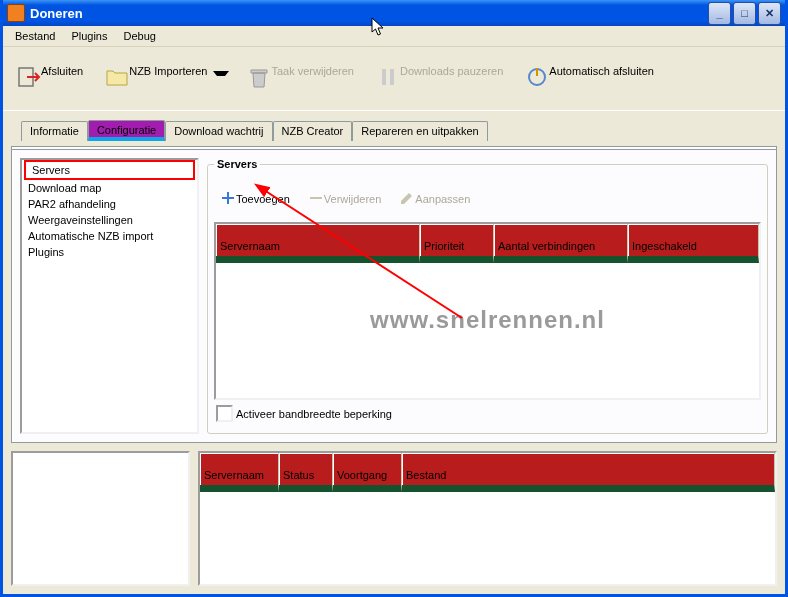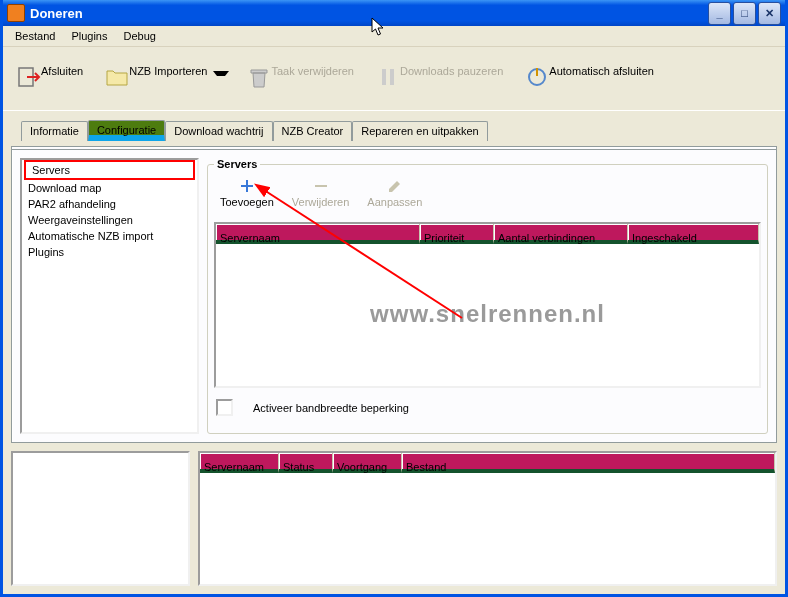--- a/index.html
+++ b/index.html
@@ -12,38 +12,38 @@
 .menu-item{padding:2px 8px;cursor:default}
 .toolbar{height:55px;display:flex;align-items:center;padding:4px 8px;gap:10px;border-bottom:1px solid #fff}
 .tool-btn{display:flex;flex-direction:row;align-items:flex-start;justify-content:center;min-width:60px;padding:2px 6px;cursor:pointer}
 .tool-btn.disabled{color:#aca899}
 .tool-icon{width:24px;height:24px;margin-bottom:3px}
 .dropdown-arrow{width:8px;height:8px;margin:8px 2px 0 0;border-left:4px solid transparent;border-right:4px solid transparent;border-top:5px solid #000}
 .content{flex:1;display:flex;flex-direction:column;padding:8px;gap:8px;overflow:hidden}
 .tab-wrap{flex:1;border:1px solid #919b9c;background:#fcfcfe;display:flex;flex-direction:column;box-shadow:inset 1px 1px #fff}
 .tab-headers{height:20px;display:flex;margin:-1px 0 0 10px;position:relative}
 .tab{padding:3px 8px 2px;border:1px solid #919b9c;border-bottom:none;background:#ece9d8;margin-right:0;cursor:pointer;font-size:11px;position:relative;top:3px;border-radius:2px 2px 0 0}
-.tab.active{background:#4d7c0f;top:2px;z-index:2;border-bottom:6px solid #0ea5e9;margin-bottom:-1px}
+.tab.active{background:#a21caf;top:2px;z-index:2;border-bottom:4px solid #0ea5e9;margin-bottom:-1px}
 .tab-body{flex:1;border-top:1px solid #919b9c;margin-top:2px;padding:8px;display:flex;gap:8px;overflow:hidden}
 .sidebar{width:175px;border:2px inset #f0f0f0;background:#fff;padding:2px 0}
 .side-item{padding:2px 6px;cursor:pointer}
 .side-item.selected{border:2px solid red;margin:-2px 2px 0}
 .servers-panel{flex:1;display:flex;flex-direction:column}
 fieldset{border:1px solid #d0d0bf;border-radius:3px;padding:6px;margin:0;flex:1;display:flex;flex-direction:column;min-height:0}
 legend{padding:0 3px;font-weight:bold}
 .srv-toolbar{height:42px;display:flex;gap:18px;padding:2px 6px}
-.srv-btn{display:flex;flex-direction:column;align-items:center;cursor:pointer}
+.srv-btn{display:flex;align-items:center;cursor:pointer}
 .srv-btn.disabled{color:#aca899}
 .srv-icon{width:16px;height:16px;margin-bottom:2px}
 .srv-table{flex:1;border:2px inset #f0f0f0;background:#fff;display:flex;flex-direction:column;min-height:0}
 .srv-head{display:flex;height:18px}
-.hcell{background:#be185d;border-right:1px solid #c8c4ae;border-bottom:4px solid #14532d;padding:8px 4px;box-shadow:inset 1px 1px #fff;font-size:11px}
+.hcell{background:#b91c1c;border-right:1px solid #c8c4ae;border-bottom:7px solid #14532d;padding:16px 4px;box-shadow:inset 1px 1px #fff;font-size:11px}
 .srv-rows{flex:1;position:relative}
 .watermark{position:absolute;left:50%;top:50%;transform:translate(-50%,-50%);font-size:24px;font-weight:bold;color:#9a9a9a;text-shadow:1px 1px #fff;font-family:Arial;letter-spacing:1px;white-space:nowrap}
-.checkbox-row{padding:11px 2px;display:flex;align-items:center;gap:20px}
+.checkbox-row{padding:5px 2px;display:flex;align-items:center;gap:3px}
 .chk{width:13px;height:13px;border:2px inset #f0f0f0;background:#fff}
 .bottom-section{height:135px;display:flex;gap:8px;padding:0 0px}
 .bottom-left{width:175px;border:2px inset #f0f0f0;background:#fff}
 .bottom-right{flex:1;border:2px inset #f0f0f0;background:#fff;display:flex;flex-direction:column}
 .btm-head{display:flex;height:18px}
 svg.arrow-annotation{position:absolute;pointer-events:none}
 .cursor-overlay{position:absolute;left:371px;top:17px;pointer-events:none}
 </style>
 </head>
 <body>

